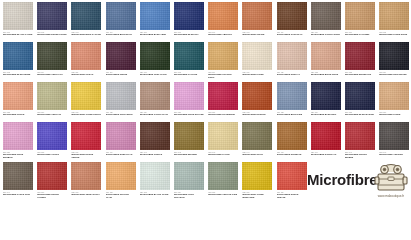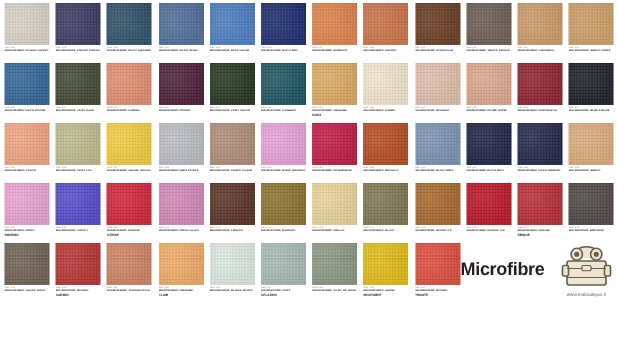--- a/index.html
+++ b/index.html
@@ -75,21 +75,21 @@
   #brand {
     position: absolute;
     left: 307px;
     top: 166px;
     width: 62px;
     height: 26px;
     display: flex;
     align-items: center;
   }
   #brand-text {
-    font-size: 12px;
+    font-size: 15px;
     font-weight: bold;
     color: #231f20;
     letter-spacing: -0.2px;
     font-family: "Liberation Sans", sans-serif;
     white-space: nowrap;
   }
   #logo {
     position: absolute;
     left: 371px;
     top: 162px;

